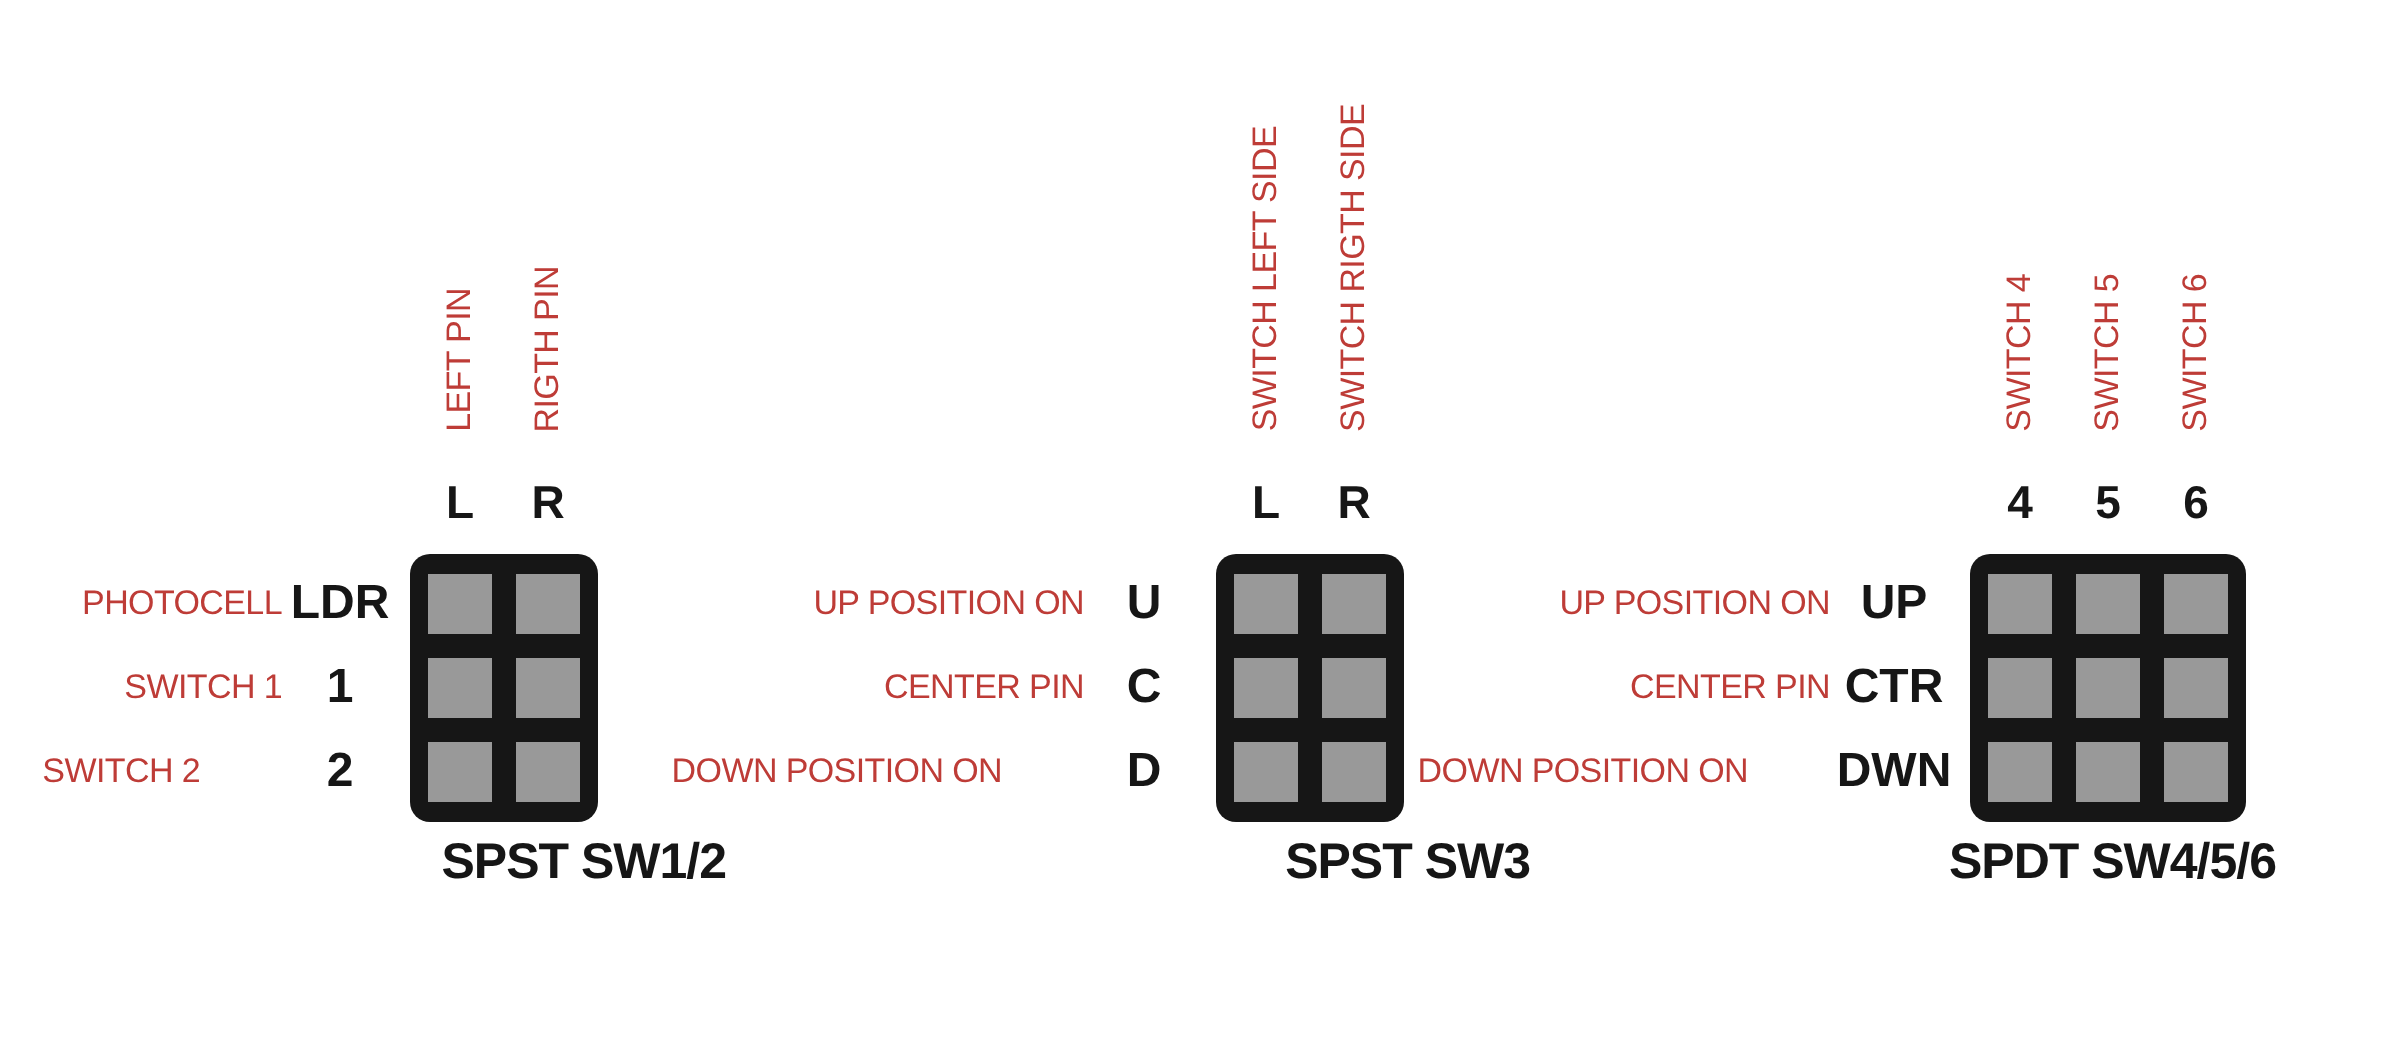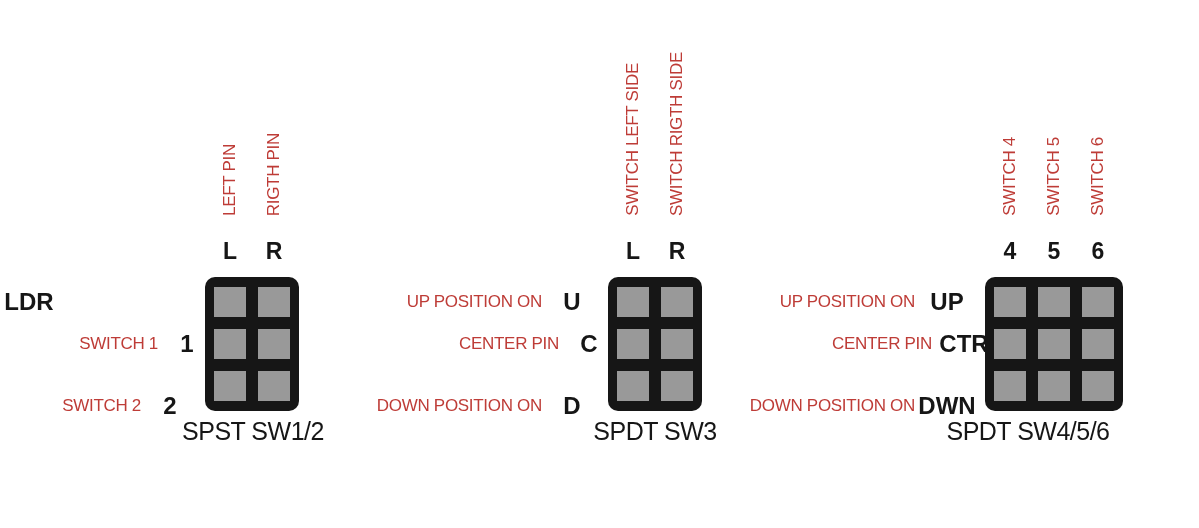--- a/index.html
+++ b/index.html
@@ -81,50 +81,51 @@
     white-space: nowrap;
   }
   .pin-row .pin {
     text-align: center;
     font-weight: bold;
     font-size: 24px;
     color: var(--ink-black, #161616);
     white-space: nowrap;
   }
   .row-1 { top: 289px; }
-  .row-2 { top: 331px; padding-left: 17px; }
-  .row-3 { top: 393px; }
+  .row-2 { top: 331px; }
+  .row-3 { top: 373px; gap: 41px; }
 
   
   .caption {
     position: absolute;
     top: 417px;
     width: 220px;
-    text-align: center;
-    font-weight: normal;
+    text-align: right;
+    font-weight: bold;
     font-size: 25px;
     letter-spacing: -0.5px;
     color: var(--ink-black, #161616);
     white-space: nowrap;
   }
 </style>
 </head>
 <body>
 
 <div class="canvas">
 
   <div class="vlabel" style="left:220px">LEFT PIN</div>
   <div class="vlabel" style="left:264px">RIGTH PIN</div>
 
   <div class="col-headers" style="left:205px">
     <span>L</span>
     <span>R</span>
   </div>
 
   <div class="pin-row row-1" style="left:0;width:199px">
+    <span class="desc">PHOTOCELL</span>
     <span class="pin" style="width:58px">LDR</span>
   </div>
   <div class="pin-row row-2" style="left:0;width:199px">
     <span class="desc">SWITCH 1</span>
     <span class="pin" style="width:58px">1</span>
   </div>
   <div class="pin-row row-3" style="left:0;width:199px">
     <span class="desc">SWITCH 2</span>
     <span class="pin" style="width:58px">2</span>
   </div>
@@ -163,21 +164,21 @@
 
   <div class="switch-body body-2col" style="left:608px">
     <div class="pin-cell"></div>
     <div class="pin-cell"></div>
     <div class="pin-cell"></div>
     <div class="pin-cell"></div>
     <div class="pin-cell"></div>
     <div class="pin-cell"></div>
   </div>
 
-  <div class="caption" style="left:545px">SPDT SW3</div>
+  <div class="caption" style="left:545px">SPST SW3</div>
 
   <div class="vlabel" style="left:1000px">SWITCH 4</div>
   <div class="vlabel" style="left:1044px">SWITCH 5</div>
   <div class="vlabel" style="left:1088px">SWITCH 6</div>
 
   <div class="col-headers" style="left:985px">
     <span>4</span>
     <span>5</span>
     <span>6</span>
   </div>

